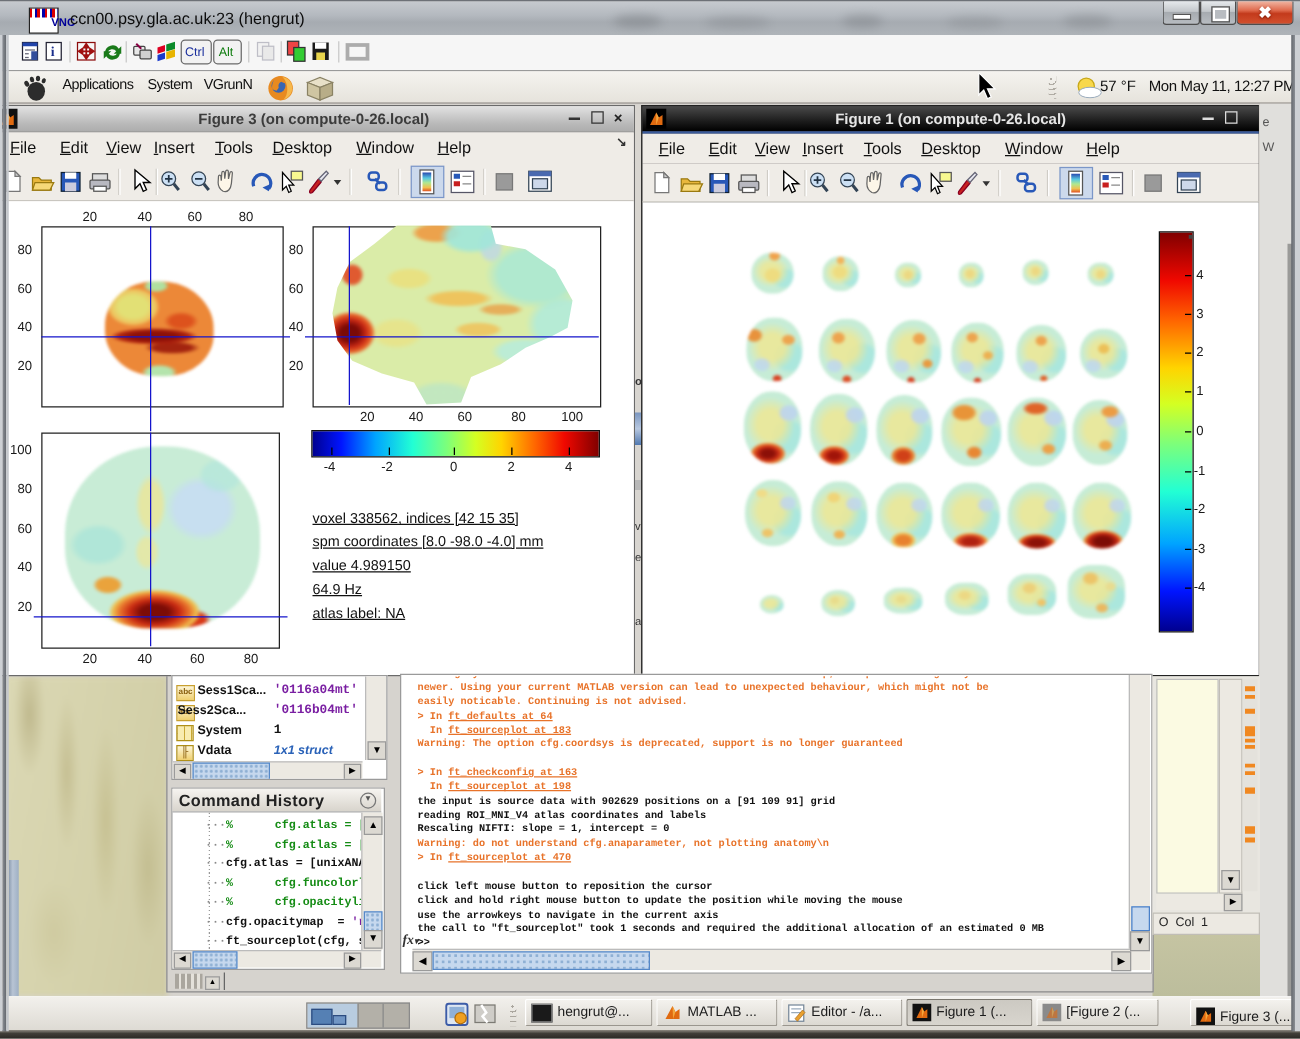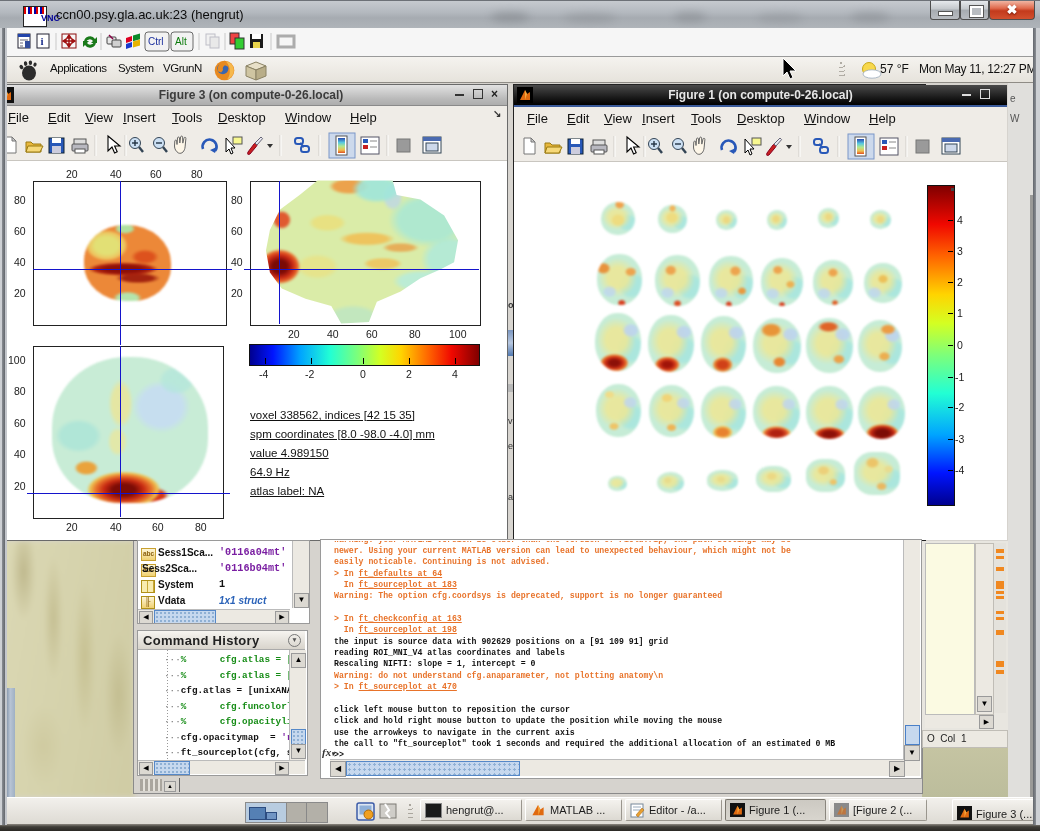--- a/index.html
+++ b/index.html
@@ -290,21 +290,21 @@
 
 <div class="a" style="left:508px;top:84px;width:5px;height:457px;background:#d8d5d0;overflow:hidden;">
   <div class="a" style="left:0;top:216px;font:bold 9px 'Liberation Sans';color:#333;">o</div>
   <div class="a" style="left:0;top:246px;width:5px;height:26px;background:linear-gradient(#7a96c0,#b8c8e0 50%,#5078b0);"></div>
   <div class="a" style="left:0;top:332px;font:9px 'Liberation Sans';color:#333;">v</div>
   <div class="a" style="left:0;top:357px;font:9px 'Liberation Sans';color:#333;">e</div>
   <div class="a" style="left:0;top:408px;font:9px 'Liberation Sans';color:#333;">a</div>
   <div class="a" style="left:0;top:300px;width:5px;height:8px;background:#b8b8b8;"></div>
 </div>
 
-<div class="a" style="left:513px;top:84px;width:413px;height:457px;background:#404040;border:1px solid #222;box-sizing:border-box;" id="fig1">
+<div class="a" style="left:513px;top:84px;width:494px;height:457px;background:#404040;border:1px solid #222;box-sizing:border-box;" id="fig1">
   <div class="a" style="left:0;top:0;width:493px;height:20px;background:linear-gradient(#4a4a4a,#1c1c1c 60%,#000);border-bottom:2px solid #3a5a9a;">
     <div class="a" style="left:3px;top:2px;width:16px;height:16px;background:#000;"><svg width="16" height="16" viewBox="0 0 16 16">
           <path d="M3 13 L8 3 L10 7 L13 5 L13 13 Z" fill="#e06a10"></path>
           <path d="M8 3 L10 7 L8 13 Z" fill="#f4a73c"></path>
         </svg></div>
     <div class="a" style="left:0;width:493px;text-align:center;top:3px;font:bold 12px 'Liberation Sans';color:#e6e6e6;">Figure 1 (on compute-0-26.local)</div>
     <div class="a" style="left:448px;top:9px;width:9px;height:2px;background:#ddd;"></div>
     <div class="a" style="left:466px;top:4px;width:8px;height:8px;border:1.5px solid #ddd;"></div>
   </div>
   <div class="a mb1" style="left:0;top:22px;width:493px;height:24px;background:#efece7;font:13px 'Liberation Sans';color:#111;">

